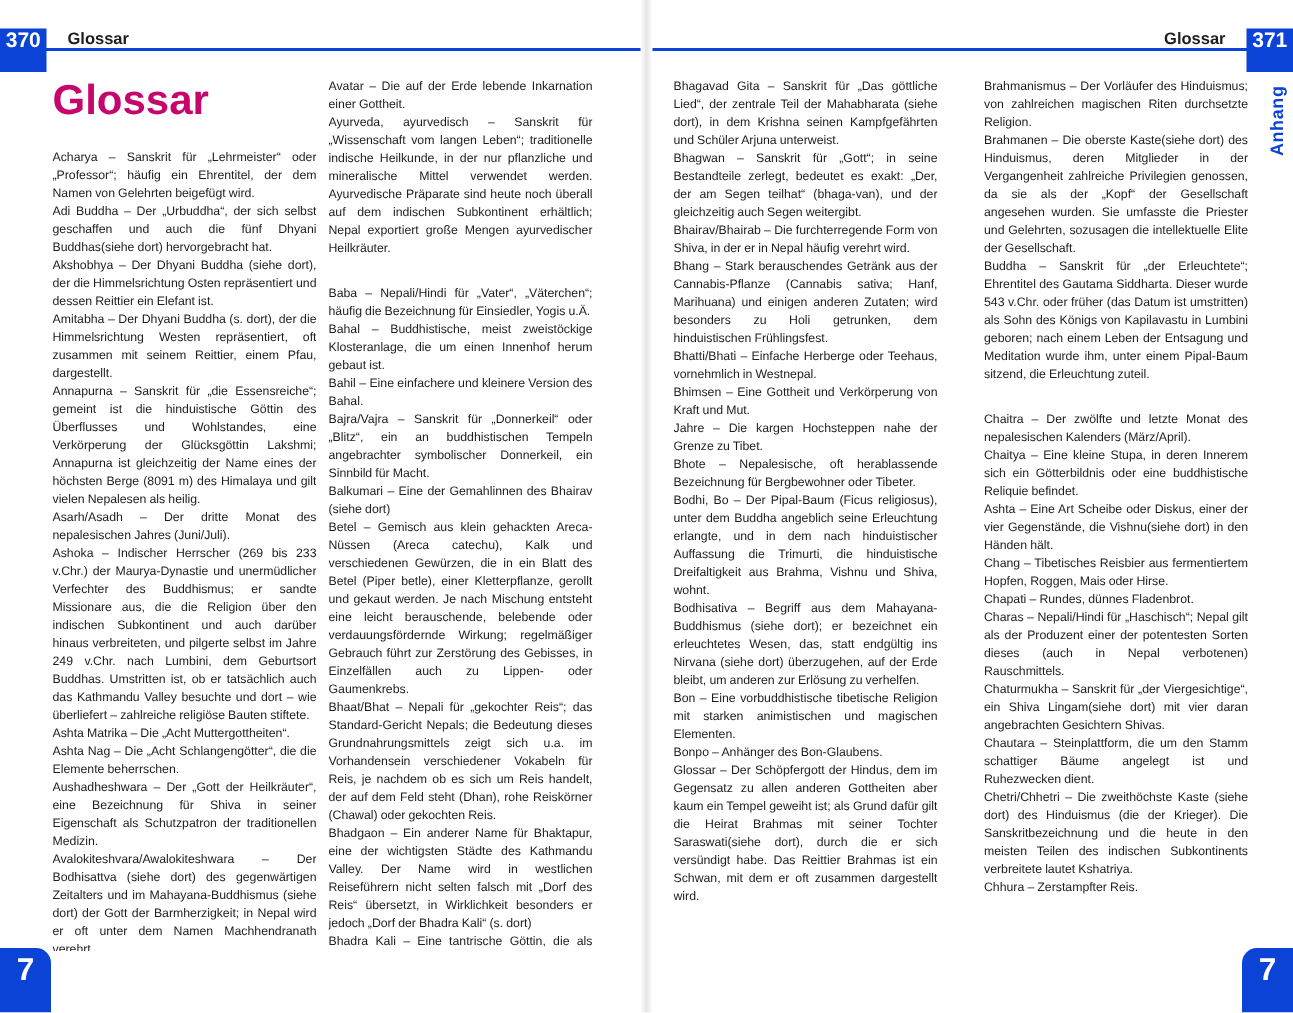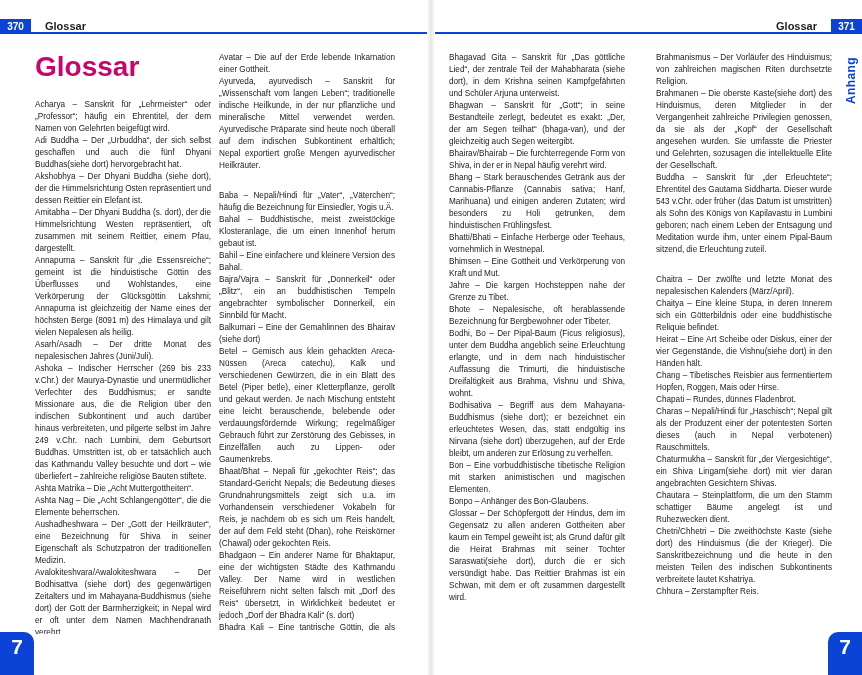--- a/index.html
+++ b/index.html
@@ -9,22 +9,22 @@
   }
   *{margin:0;padding:0;box-sizing:border-box;}
   body{background:#fff;width:862px;height:675px;overflow:hidden;
        font-family:"Liberation Sans", sans-serif;}
   .spread{position:relative;width:862px;height:675px;background:#fff;}
 
   
   .hrule{position:absolute;top:32px;height:2px;background:var(--blue);}
   .hrule.l{left:0;width:427px;}
   .hrule.r{left:435px;width:427px;}
-  .pnbox{position:absolute;top:19px;width:31px;height:15px;background:var(--blue);
-         color:#fff;font-size:10px;font-weight:bold;line-height:15px;text-align:center;}
+  .pnbox{position:absolute;top:19px;width:31px;height:29px;background:var(--blue);
+         color:#fff;font-size:14px;font-weight:bold;line-height:15px;text-align:center;}
   .pnbox.l{left:0;}
   .pnbox.r{right:0;}
   .hlabel{position:absolute;top:20px;font-size:11px;font-weight:bold;color:#1d1d1d;}
   .hlabel.l{left:45px;}
   .hlabel.r{right:45px;}
 
   
   .page-title{color:var(--magenta);font-size:28px;font-weight:bold;line-height:30px;
               margin:0 0 17px 0;text-align:left;}
 
@@ -86,21 +86,21 @@
   <div class="col" id="lcol2">
       <div class="entry"><b>Avatar – </b><span>Die auf der Erde lebende Inkarnation einer Gottheit.</span></div>
       <div class="entry"><b>Ayurveda, ayurvedisch – </b><span>Sanskrit für „Wissenschaft vom langen Leben“; traditionelle indische Heilkunde, in der nur pflanzliche und mineralische Mittel verwendet werden. Ayurvedische Präparate sind heute noch überall auf dem indischen Subkontinent erhältlich; Nepal exportiert große Mengen ayurvedischer Heilkräuter.</span></div>
       <div class="entry gap"><b>Baba – </b><span>Nepali/Hindi für „Vater“, „Väterchen“; häufig die Bezeichnung für Einsiedler, Yogis u.Ä.</span></div>
       <div class="entry"><b>Bahal – </b><span>Buddhistische, meist zweistöckige Klosteranlage, die um einen Innenhof herum gebaut ist.</span></div>
       <div class="entry"><b>Bahil – </b><span>Eine einfachere und kleinere Version des Bahal.</span></div>
       <div class="entry"><b>Bajra/Vajra – </b><span>Sanskrit für „Donnerkeil“ oder „Blitz“, ein an buddhistischen Tempeln angebrachter symbolischer Donnerkeil, ein Sinnbild für Macht.</span></div>
       <div class="entry"><b>Balkumari – </b><span>Eine der Gemahlinnen des Bhairav (siehe dort)</span></div>
       <div class="entry"><b>Betel – </b><span>Gemisch aus klein gehackten Areca-Nüssen (Areca catechu), Kalk und verschiedenen Gewürzen, die in ein Blatt des Betel (Piper betle), einer Kletterpflanze, gerollt und gekaut werden. Je nach Mischung entsteht eine leicht berauschende, belebende oder verdauungsfördernde Wirkung; regelmäßiger Gebrauch führt zur Zerstörung des Gebisses, in Einzelfällen auch zu Lippen- oder Gaumenkrebs.</span></div>
       <div class="entry"><b>Bhaat/Bhat – </b><span>Nepali für „gekochter Reis“; das Standard-Gericht Nepals; die Bedeutung dieses Grundnahrungsmittels zeigt sich u.a. im Vorhandensein verschiedener Vokabeln für Reis, je nachdem ob es sich um Reis handelt, der auf dem Feld steht (Dhan), rohe Reiskörner (Chawal) oder gekochten Reis.</span></div>
-      <div class="entry"><b>Bhadgaon – </b><span>Ein anderer Name für Bhaktapur, eine der wichtigsten Städte des Kathmandu Valley. Der Name wird in westlichen Reiseführern nicht selten falsch mit „Dorf des Reis“ übersetzt, in Wirklichkeit bedeutet er jedoch „Dorf der Bhadra Kali“ (s. dort)</span></div>
+      <div class="entry"><b>Bhadgaon – </b><span>Ein anderer Name für Bhaktapur, eine der wichtigsten Städte des Kathmandu Valley. Der Name wird in westlichen Reiseführern nicht selten falsch mit „Dorf des Reis“ übersetzt, in Wirklichkeit besonders er jedoch „Dorf der Bhadra Kali“ (s. dort)</span></div>
       <div class="entry"><b>Bhadra Kali – </b><span>Eine tantrische Göttin, die als Gemahlin von Shiva angesehen wird.</span></div>
     </div>
 
   <div class="col" id="rcol1">
       <div class="entry"><b>Bhagavad Gita – </b><span>Sanskrit für „Das göttliche Lied“, der zentrale Teil der Mahabharata (siehe dort), in dem Krishna seinen Kampfgefährten und Schüler Arjuna unterweist.</span></div>
       <div class="entry"><b>Bhagwan – </b><span>Sanskrit für „Gott“; in seine Bestandteile zerlegt, bedeutet es exakt: „Der, der am Segen teilhat“ (bhaga-van), und der gleichzeitig auch Segen weitergibt.</span></div>
       <div class="entry"><b>Bhairav/Bhairab – </b><span>Die furchterregende Form von Shiva, in der er in Nepal häufig verehrt wird.</span></div>
       <div class="entry"><b>Bhang – </b><span>Stark berauschendes Getränk aus der Cannabis-Pflanze (Cannabis sativa; Hanf, Marihuana) und einigen anderen Zutaten; wird besonders zu Holi getrunken, dem hinduistischen Frühlingsfest.</span></div>
       <div class="entry"><b>Bhatti/Bhati – </b><span>Einfache Herberge oder Teehaus, vornehmlich in Westnepal.</span></div>
       <div class="entry"><b>Bhimsen – </b><span>Eine Gottheit und Verkörperung von Kraft und Mut.</span></div>
@@ -111,21 +111,21 @@
       <div class="entry"><b>Bon – </b><span>Eine vorbuddhistische tibetische Religion mit starken animistischen und magischen Elementen.</span></div>
       <div class="entry"><b>Bonpo – </b><span>Anhänger des Bon-Glaubens.</span></div>
       <div class="entry"><b>Glossar – </b><span>Der Schöpfergott der Hindus, dem im Gegensatz zu allen anderen Gottheiten aber kaum ein Tempel geweiht ist; als Grund dafür gilt die Heirat Brahmas mit seiner Tochter Saraswati(siehe dort), durch die er sich versündigt habe. Das Reittier Brahmas ist ein Schwan, mit dem er oft zusammen dargestellt wird.</span></div>
     </div>
   <div class="col" id="rcol2">
       <div class="entry"><b>Brahmanismus – </b><span>Der Vorläufer des Hinduismus; von zahlreichen magischen Riten durchsetzte Religion.</span></div>
       <div class="entry"><b>Brahmanen – </b><span>Die oberste Kaste(siehe dort) des Hinduismus, deren Mitglieder in der Vergangenheit zahlreiche Privilegien genossen, da sie als der „Kopf“ der Gesellschaft angesehen wurden. Sie umfasste die Priester und Gelehrten, sozusagen die intellektuelle Elite der Gesellschaft.</span></div>
       <div class="entry"><b>Buddha – </b><span>Sanskrit für „der Erleuchtete“; Ehrentitel des Gautama Siddharta. Dieser wurde 543 v.Chr. oder früher (das Datum ist umstritten) als Sohn des Königs von Kapilavastu in Lumbini geboren; nach einem Leben der Entsagung und Meditation wurde ihm, unter einem Pipal-Baum sitzend, die Erleuchtung zuteil.</span></div>
       <div class="entry gap"><b>Chaitra – </b><span>Der zwölfte und letzte Monat des nepalesischen Kalenders (März/April).</span></div>
       <div class="entry"><b>Chaitya – </b><span>Eine kleine Stupa, in deren Innerem sich ein Götterbildnis oder eine buddhistische Reliquie befindet.</span></div>
-      <div class="entry"><b>Heirat – </b><span>Eine Art Scheibe oder Diskus, einer der vier Gegenstände, die Vishnu(siehe dort) in den Händen hält.</span></div>
+      <div class="entry"><b>Ashta – </b><span>Eine Art Scheibe oder Diskus, einer der vier Gegenstände, die Vishnu(siehe dort) in den Händen hält.</span></div>
       <div class="entry"><b>Chang – </b><span>Tibetisches Reisbier aus fermentiertem Hopfen, Roggen, Mais oder Hirse.</span></div>
       <div class="entry"><b>Chapati – </b><span>Rundes, dünnes Fladenbrot.</span></div>
       <div class="entry"><b>Charas – </b><span>Nepali/Hindi für „Haschisch“; Nepal gilt als der Produzent einer der potentesten Sorten dieses (auch in Nepal verbotenen) Rauschmittels.</span></div>
       <div class="entry"><b>Chaturmukha – </b><span>Sanskrit für „der Viergesichtige“, ein Shiva Lingam(siehe dort) mit vier daran angebrachten Gesichtern Shivas.</span></div>
       <div class="entry"><b>Chautara – </b><span>Steinplattform, die um den Stamm schattiger Bäume angelegt ist und Ruhezwecken dient.</span></div>
       <div class="entry"><b>Chetri/Chhetri – </b><span>Die zweithöchste Kaste (siehe dort) des Hinduismus (die der Krieger). Die Sanskritbezeichnung und die heute in den meisten Teilen des indischen Subkontinents verbreitete lautet Kshatriya.</span></div>
       <div class="entry"><b>Chhura – </b><span>Zerstampfter Reis.</span></div>
     </div>
 
   <div class="side-tab">Anhang</div>

